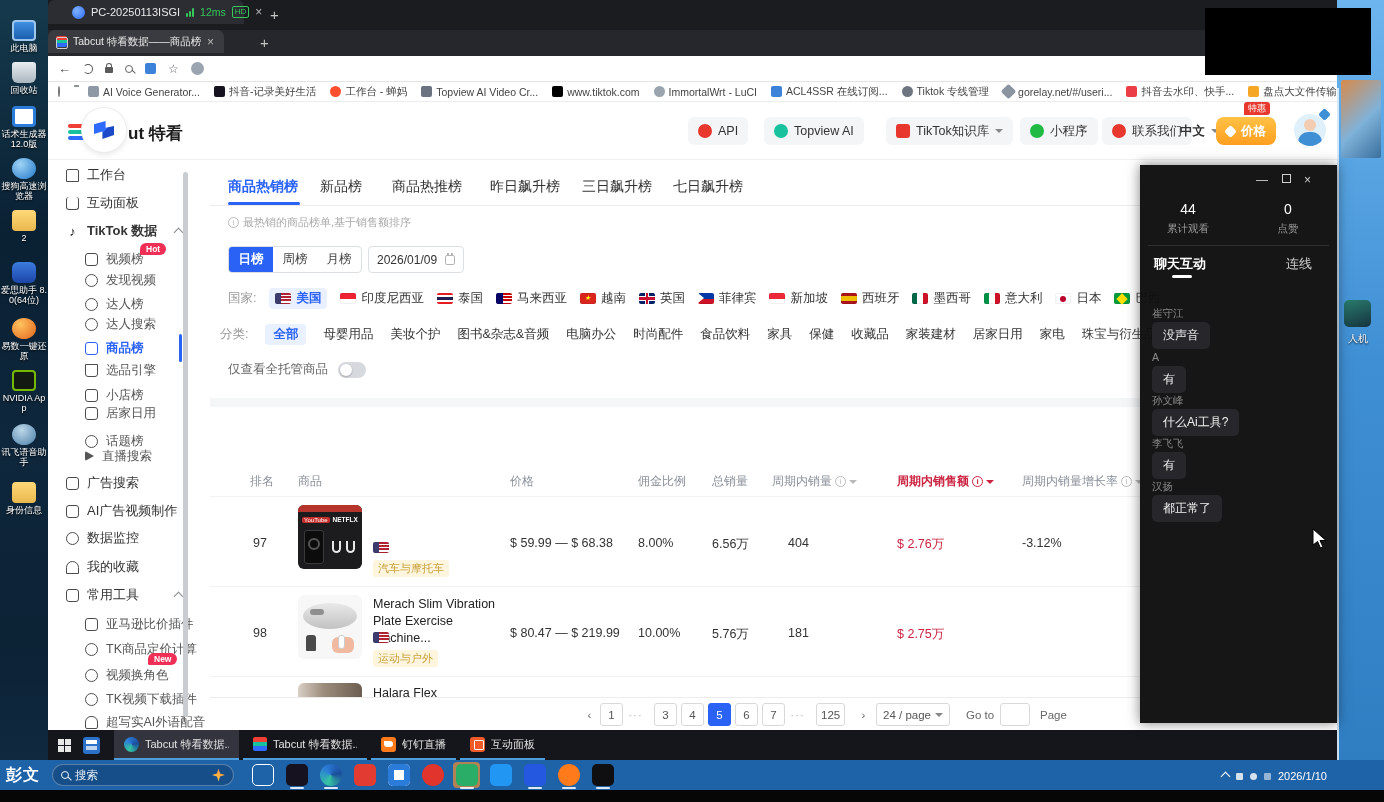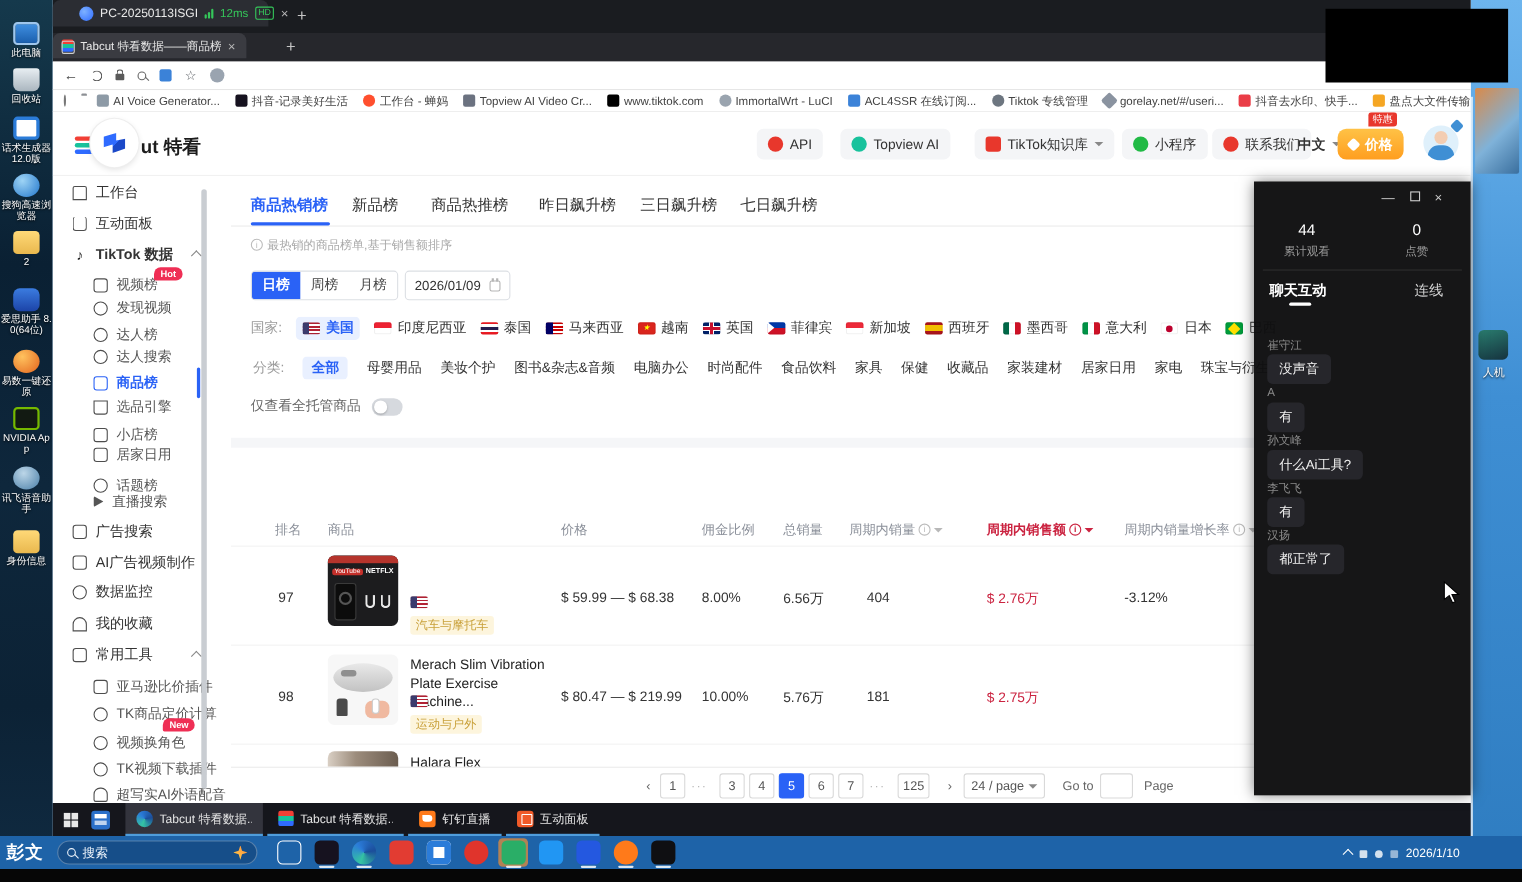--- a/index.html
+++ b/index.html
@@ -557,21 +557,21 @@
         <span class="cty">
             <i class="fl fl-jp"></i>
             <span>日本</span>
           </span>
         <span class="cty">
             <i class="fl fl-br"></i>
             <span>巴西</span>
           </span>
       </div>
 
-      <div class="abs flex" style="left:182px;top:222px;gap:17px;width:960px;overflow:hidden">
+      <div class="abs flex" style="left:172px;top:222px;gap:17px;width:960px;overflow:hidden">
         <span class="rowlab">分类:</span>
         <span class="cat on">全部</span>
         <span class="cat">母婴用品</span>
         <span class="cat">美妆个护</span>
         <span class="cat">图书&amp;杂志&amp;音频</span>
         <span class="cat">电脑办公</span>
         <span class="cat">时尚配件</span>
         <span class="cat">食品饮料</span>
         <span class="cat">家具</span>
         <span class="cat">保健</span>

